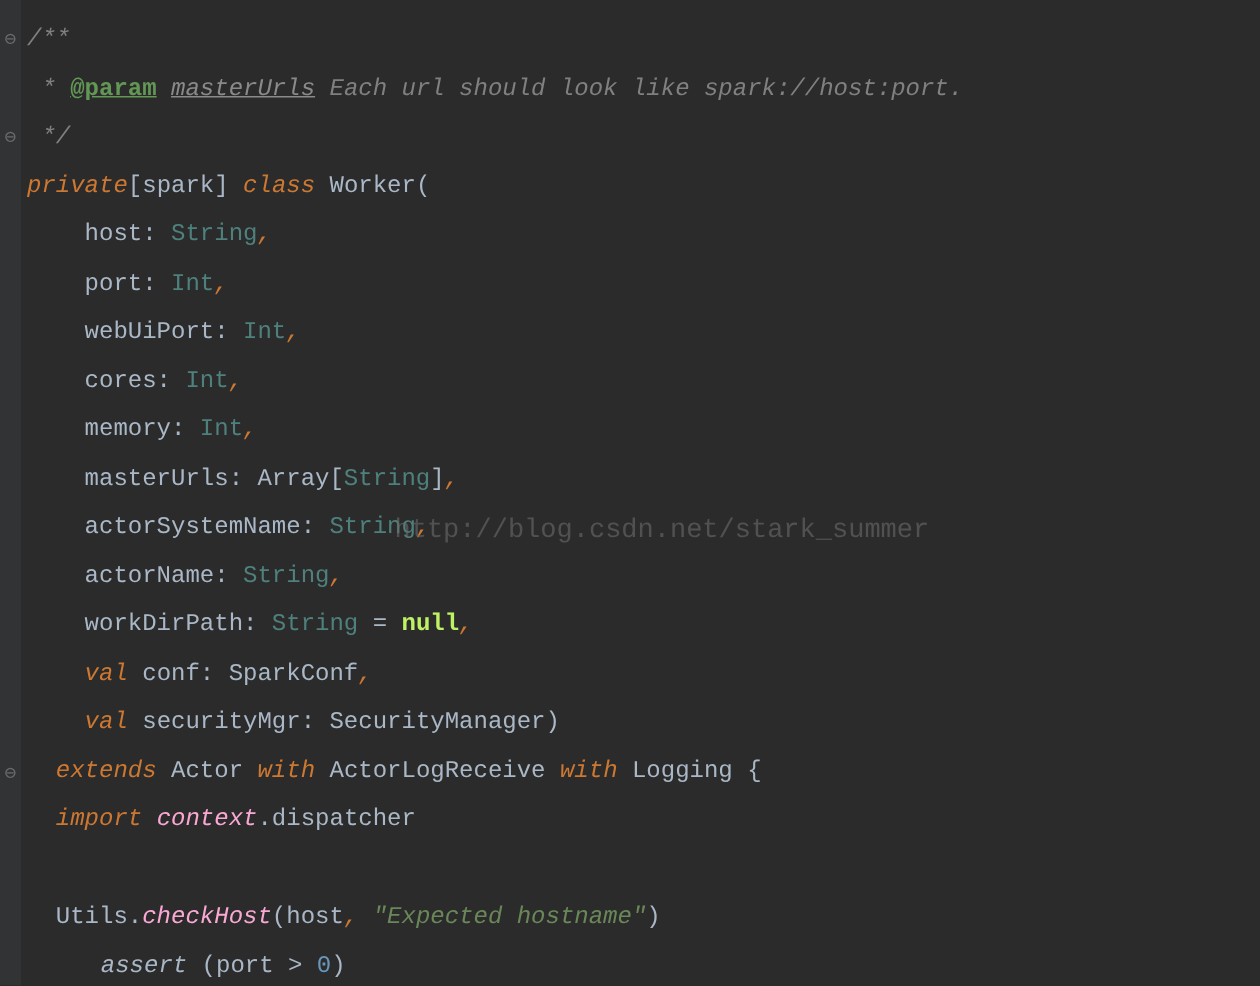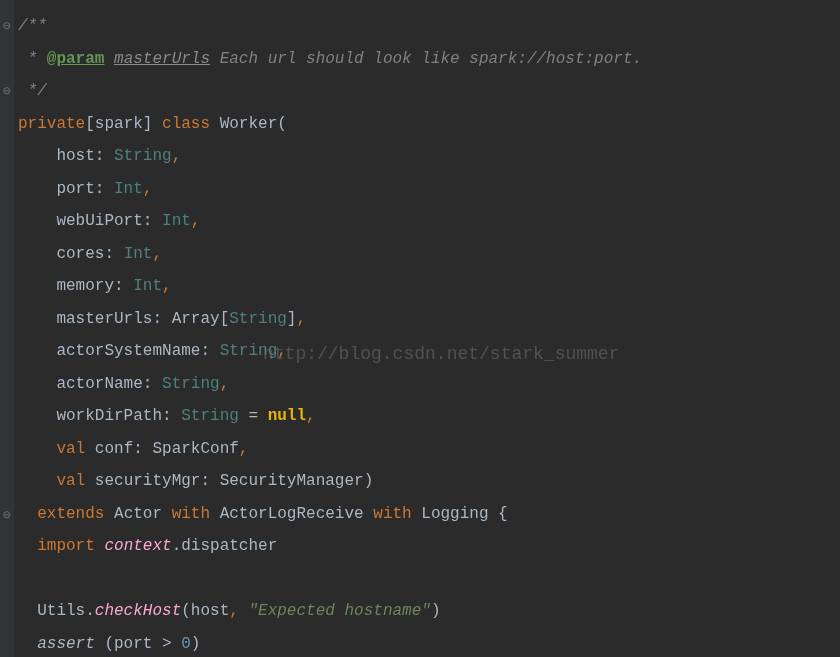--- a/index.html
+++ b/index.html
@@ -54,43 +54,45 @@
       text-decoration: underline;
       font-weight: bold;
     }
     .comment-param {
       color: #8a8a8a;
       font-style: italic;
       text-decoration: underline;
     }
     .keyword {
       color: #cc7832;
+      font-style: italic;
     }
     .type {
       color: #4e807d;
       margin-top: 20px;
     }
     .identifier {
       color: #a9b7c6;
     }
     .string {
       color: #6a8759;
       font-style: italic;
     }
     .null-kw {
-      color: #eab308;
+      color: #bef264;
       font-weight: bold;
     }
     .italic-method {
       font-style: italic;
       color: #f9a8d4;
     }
     .italic-kw {
       font-style: italic;
       color: #a9b7c6;
+      margin-left: 30px;
     }
     .number {
       color: #6897bb;
     }
     .watermark {
       position: absolute;
       top: 338px;
       left: 263px;
       color: #6b6b6b;
       font-size: 18px;

